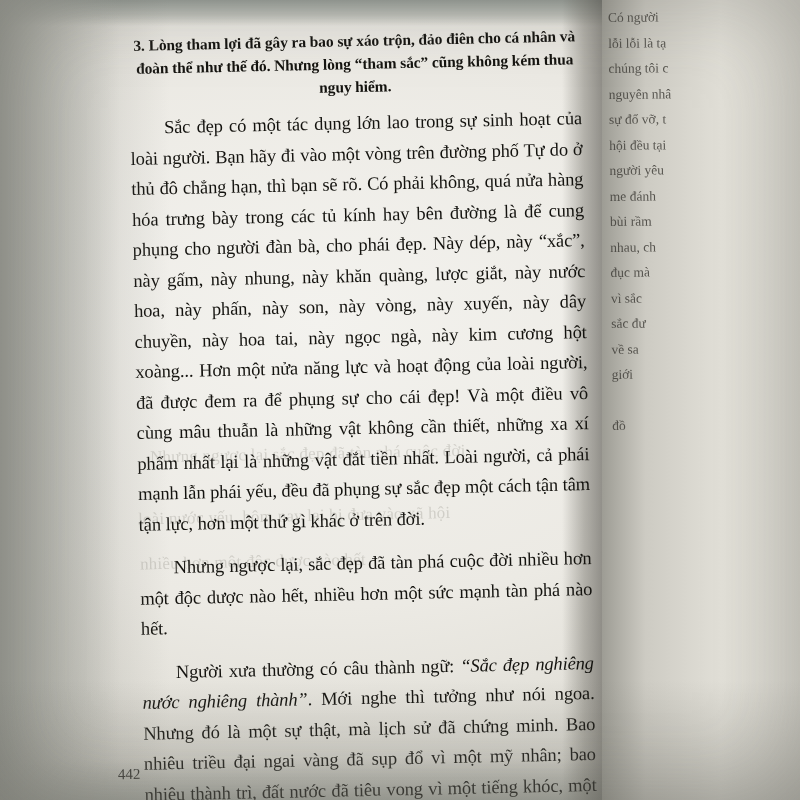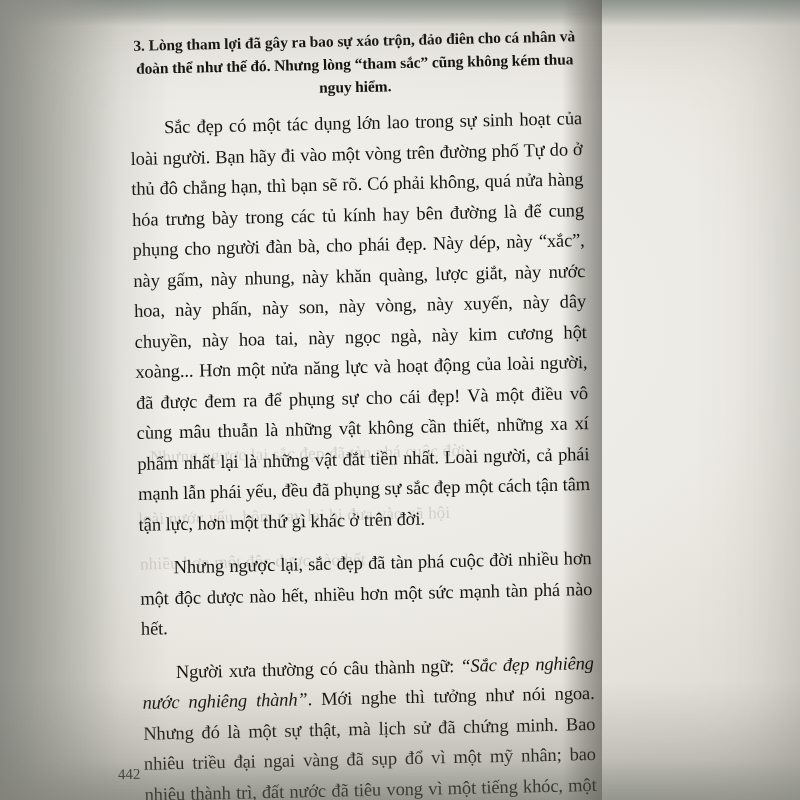--- a/index.html
+++ b/index.html
@@ -159,20 +159,39 @@
 </style>
 </head>
 <body>
 
 <div id="page">
 
   <div class="edge-top"></div>
   <div class="edge-left"></div>
   <div class="edge-bottom"></div>
 
+  <div class="facing-page">
+    <div class="fcol">Có người
+lỗi lỗi là tạ
+chúng tôi c
+nguyên nhâ
+sự đổ vỡ, t
+hội đều tại
+người yêu
+me đánh
+bùi rầm
+nhau, ch
+đục mà
+vì sắc
+sắc đư
+về sa
+giới
+
+đồ</div>
+  </div>
   <div class="gutter"></div>
 
   <div class="bleed b1">Nhưng ngược lại sắc đẹp đã tàn phá cuộc đời</div>
   <div class="bleed b2">loài nước yếu, hôm nay lại bị đưa vào xã hội</div>
   <div class="bleed b3">nhiều hơn một độc dược nào hết</div>
 
   <div class="content">
     <div class="heading">3. Lòng tham lợi đã gây ra bao sự xáo trộn, đảo điên cho cá nhân và đoàn thể như thế đó. Nhưng lòng “tham sắc” cũng không kém thua nguy hiểm.</div>
     <p class="body">Sắc đẹp có một tác dụng lớn lao trong sự sinh hoạt của loài người. Bạn hãy đi vào một vòng trên đường phố Tự do ở thủ đô chẳng hạn, thì bạn sẽ rõ. Có phải không, quá nửa hàng hóa trưng bày trong các tủ kính hay bên đường là để cung phụng cho người đàn bà, cho phái đẹp. Này dép, này “xắc”, này gấm, này nhung, này khăn quàng, lược giắt, này nước hoa, này phấn, này son, này vòng, này xuyến, này dây chuyền, này hoa tai, này ngọc ngà, này kim cương hột xoàng... Hơn một nửa năng lực và hoạt động của loài người, đã được đem ra để phụng sự cho cái đẹp! Và một điều vô cùng mâu thuẫn là những vật không cần thiết, những xa xí phẩm nhất lại là những vật đắt tiền nhất. Loài người, cả phái mạnh lẫn phái yếu, đều đã phụng sự sắc đẹp một cách tận tâm tận lực, hơn một thứ gì khác ở trên đời.</p>
     <p class="body">Nhưng ngược lại, sắc đẹp đã tàn phá cuộc đời nhiều hơn một độc dược nào hết, nhiều hơn một sức mạnh tàn phá nào hết.</p>

